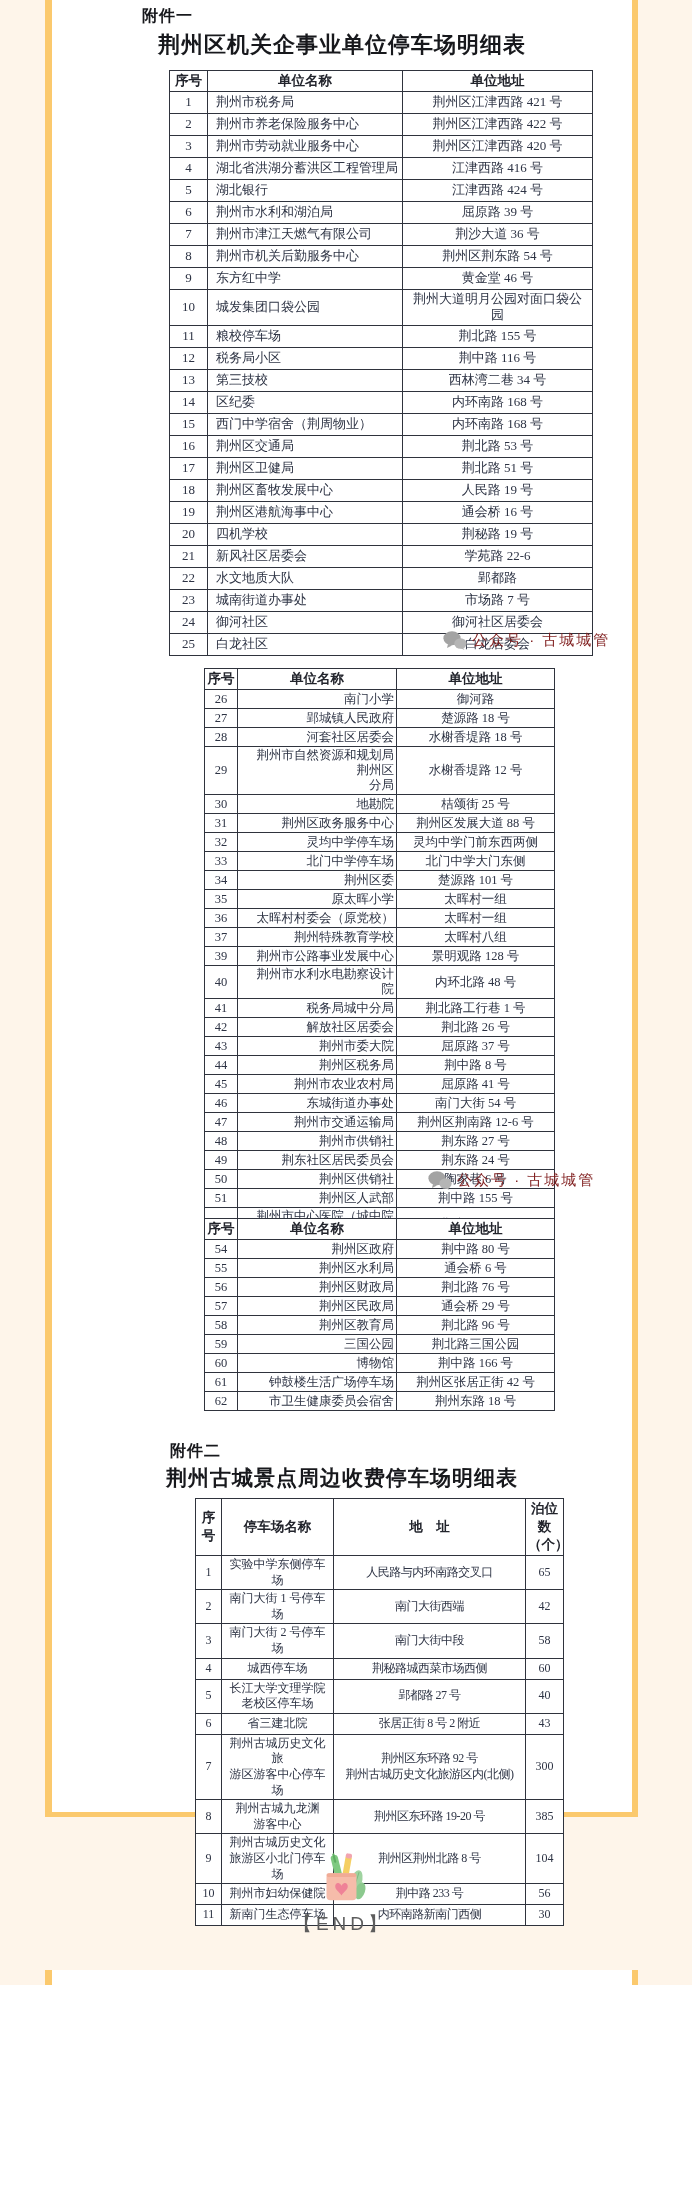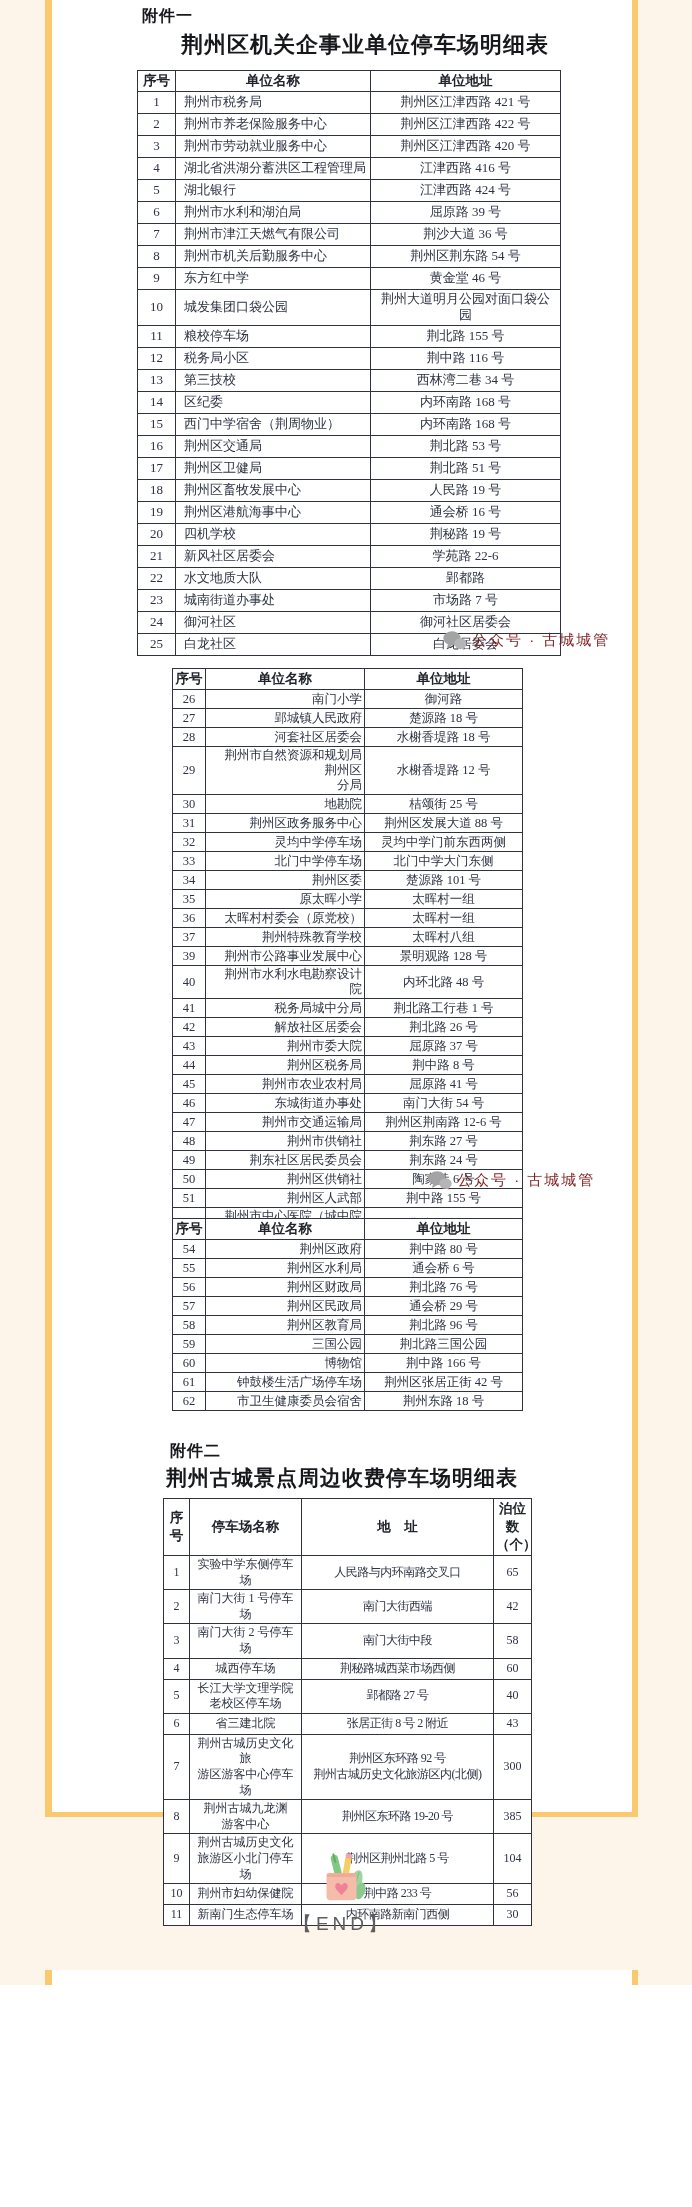--- a/index.html
+++ b/index.html
@@ -6,23 +6,23 @@
   #screen{position:relative;width:692px;height:1985px;background:#fef5ea;overflow:hidden;
           font-family:"Liberation Serif","DejaVu Serif",serif;color:#2d3344;text-decoration:underline;}
   .panel{position:absolute;left:45px;width:593px;background:#ffffff;box-sizing:border-box;
          border-left:7px solid #fbc96d;border-right:6px solid #fbc96d;border-bottom:5px solid #fbc96d;}
   #panel1{top:0;height:1817px;}
   #panel2{top:1970px;height:171px;}
   #bottom-white{position:absolute;left:0;top:2190px;width:692px;height:17px;background:#ffffff;}
   .abs{position:absolute;}
   .att-label{font-size:16px;font-weight:bold;color:#17181c;letter-spacing:1px;}
   .doc-title{left:52px;width:580px;text-align:center;font-weight:bold;color:#17181c;}
-  #title1{top:30px;font-size:22px;letter-spacing:1px;padding-left:23px;}
+  #title1{top:30px;font-size:22px;letter-spacing:1px;}
   #title2{top:1464px;font-size:21px;letter-spacing:1px;}
-  table{border-collapse:collapse;table-layout:fixed;position:absolute;background:#ffffff;}
+  table{border-collapse:collapse;table-layout:fixed;position:absolute;background:#ffffff;margin-left:32px;}
   th,td{border:1px solid #2f333d;text-align:center;padding:1px 2px;white-space:pre-line;
         font-family:"Liberation Serif","DejaVu Serif",serif;color:#2d3344;overflow:hidden;}
   th{font-weight:bold;font-size:13.5px;color:#22242c;}
   .t1{left:137px;top:70px;width:423px;font-size:13px;}
   .t1 td{height:19px;line-height:1.25;}
   .t1 td:nth-child(2){text-align:left;padding-left:8px;}
   .t2{left:172px;top:668px;width:350px;font-size:12.5px;}
   .t3{left:172px;top:1218px;width:350px;font-size:12.5px;}
   .t2 td,.t3 td{height:16px;line-height:1.2;}
   .t2 td:nth-child(2),.t3 td:nth-child(2){text-align:right;padding-left:7px;}
@@ -484,21 +484,21 @@
           <td>8</td>
           <td>荆州古城九龙渊
 游客中心</td>
           <td>荆州区东环路 19-20 号</td>
           <td>385</td>
         </tr>
         <tr>
           <td>9</td>
           <td>荆州古城历史文化
 旅游区小北门停车场</td>
-          <td>荆州区荆州北路 5 号</td>
+          <td>荆州区荆州北路 8 号</td>
           <td>104</td>
         </tr>
         <tr>
           <td>10</td>
           <td>荆州市妇幼保健院</td>
           <td>荆中路 233 号</td>
           <td>56</td>
         </tr>
         <tr>
           <td>11</td>

